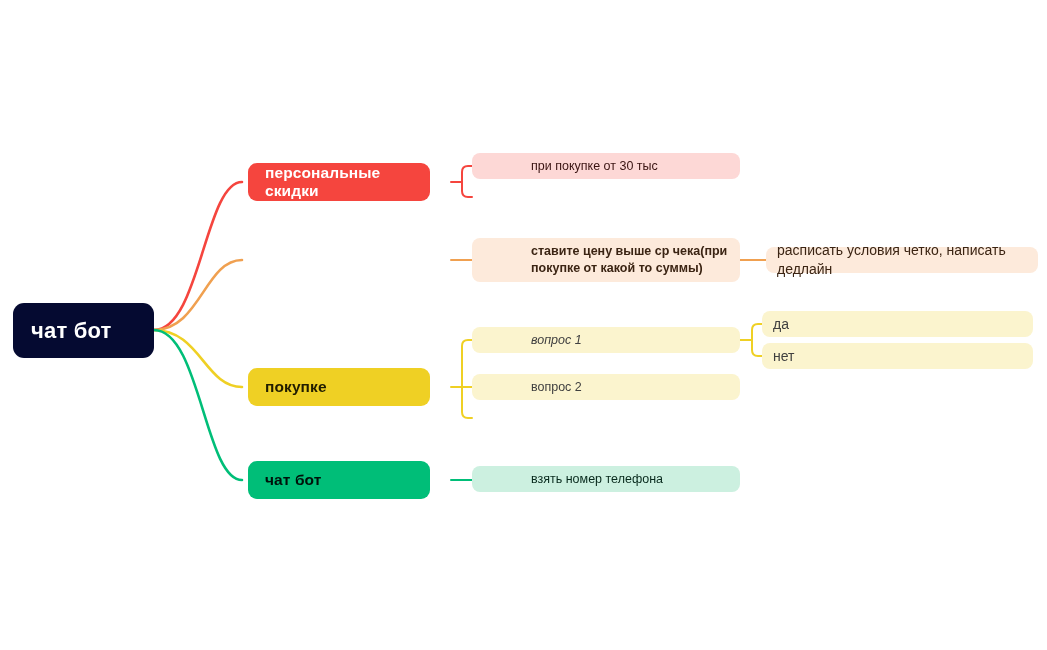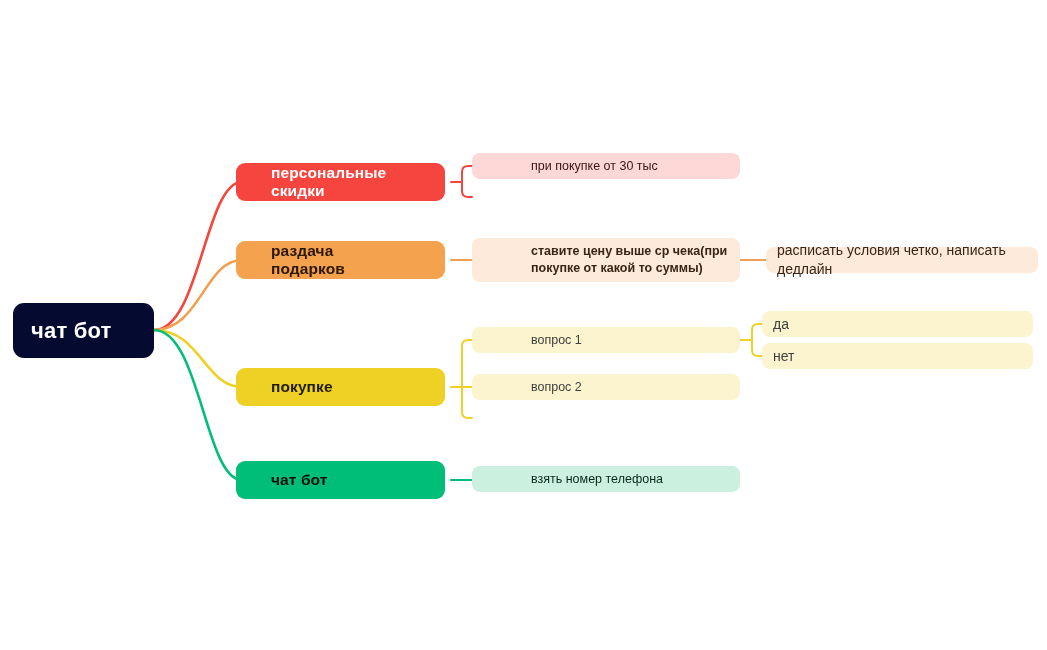--- a/index.html
+++ b/index.html
@@ -51,24 +51,24 @@
   }
   .root span {
     color: #ffffff;
     font-size: 22px;
     font-weight: bold;
     letter-spacing: 0.2px;
   }
 
   
   .branch {
-    left: 236px;
-    width: 209px;
+    left: 248px;
+    width: 182px;
     height: 38px;
-    padding: 0 35px;
+    padding: 0 17px;
   }
   .branch span {
     font-size: 15.5px;
     font-weight: bold;
     letter-spacing: 0.1px;
   }
   .branch-red    { top: 163px; background: #f5453e; }
   .branch-red span    { color: #ffffff; }
   .branch-orange { top: 241px; background: #f5a24f; }
   .branch-orange span { color: #2b1704; }
@@ -94,21 +94,21 @@
   .leaf-peach  { background: #fdeadb; }
   .leaf-peach span  { color: #3b2413; }
   .leaf-cream  { background: #fbf4ce; }
   .leaf-cream span  { color: #404040; }
   .leaf-mint   { background: #ccf0e0; }
   .leaf-mint span   { color: #07291c; }
 
   .l-skidki-1 { top: 153px; height: 26px; }
   .l-skidki-2 { top: 184px; height: 26px; }
   .l-podarki  { top: 238px; height: 44px; font-weight: bold; }
-  .l-vopros-1 { top: 327px; height: 26px; }
+  .l-vopros-1 { top: 327px; height: 26px; font-style: italic; }
   .l-vopros-2 { top: 374px; height: 26px; }
   .l-vopros-3 { top: 405px; height: 26px; }
   .l-chatbot  { top: 466px; height: 26px; }
 
   
   .leaf3 {
     padding: 7px 11px;
     border-radius: 8px;
   }
   .leaf3 span {
@@ -173,23 +173,20 @@
     <span>чат бот</span>
   </div>
 
   <div class="node branch branch-red">
     <span>персональные скидки</span>
   </div>
   <div class="node leaf leaf-pink l-skidki-1">
     <span>при покупке от 30 тыс</span>
   </div>
 
-  <div class="node branch branch-orange">
-    <span>раздача подарков</span>
-  </div>
   <div class="node leaf leaf-peach l-podarki">
     <span>ставите цену выше ср чека(при покупке от какой то суммы)</span>
   </div>
   <div class="node leaf3 leaf-peach l3-usloviya">
     <span>расписать условия четко, написать дедлайн</span>
   </div>
 
   <div class="node branch branch-yellow">
     <span>покупке</span>
   </div>

